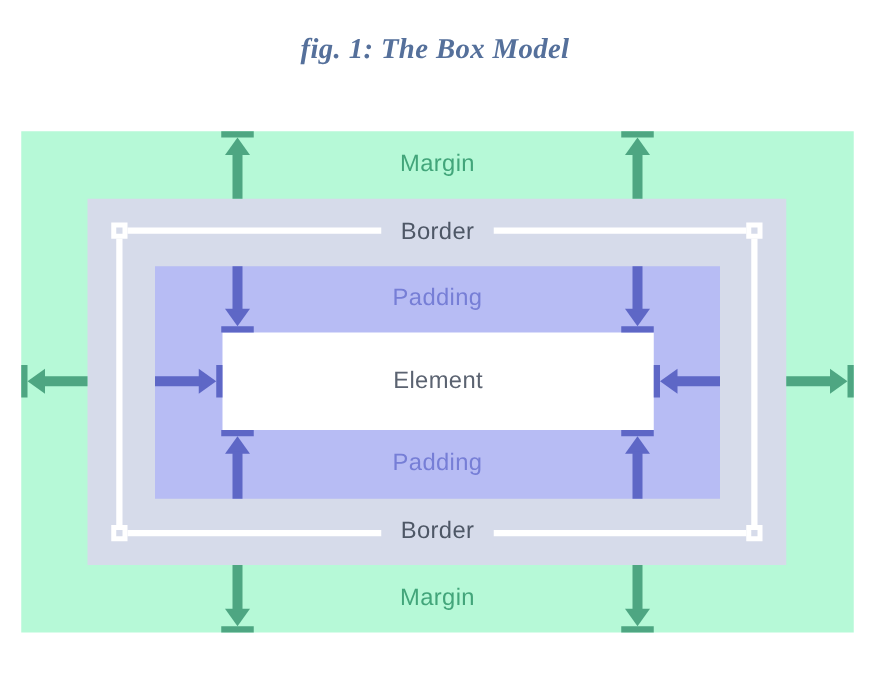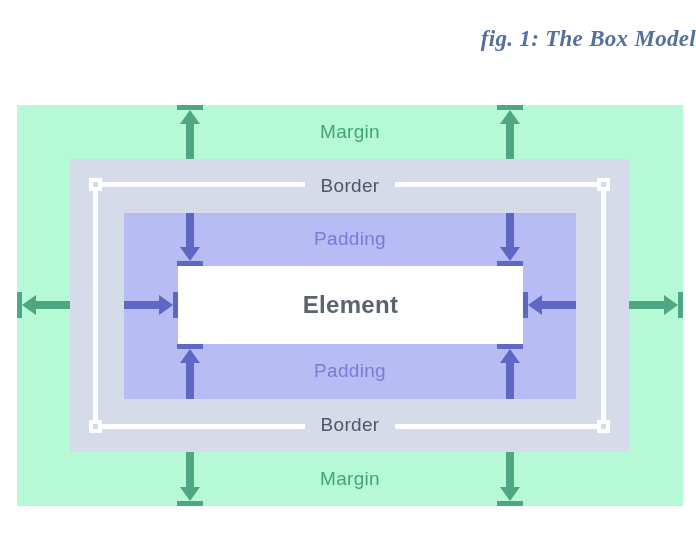--- a/index.html
+++ b/index.html
@@ -7,21 +7,21 @@
     position: relative;
     width: 696px;
     height: 538px;
     background: #ffffff;
     overflow: hidden;
     font-family: "Liberation Sans", sans-serif;
   }
   .figure-title {
     margin: 0;
     padding-top: 26px;
-    text-align: right;
+    text-align: center;
     font-family: "Liberation Serif", "DejaVu Serif", serif;
     font-style: italic;
     font-weight: 700;
     font-size: 23px;
     letter-spacing: 0.3px;
     color: var(--title, #55709B);
   }
   .diagram {
     position: absolute;
     left: 17px;
@@ -67,21 +67,21 @@
     font-size: 19px;
     line-height: 26px;
     letter-spacing: 0.3px;
     z-index: 5;
   }
   .margin-text  { color: var(--margin-text, #42A57A); }
   .border-text  { color: var(--border-text, #4E5766); }
   .padding-text { color: var(--padding-text, #767ED6); }
   .element-text {
     color: var(--element-text, #5B6371);
-    font-weight: 700; font-size: 24px; letter-spacing: 0.3px;
+    font-weight: 400; font-size: 19px; letter-spacing: 0.3px;
   }
   .border-chip {
     display: inline-block;
     background: var(--border-bg, #D6DBEA);
     padding: 0 16px;
     line-height: 26px;
   }
   .lbl-margin-top  { top: 14px; }
   .lbl-border-top  { top: 68px; }
   .lbl-padding-top { top: 121px; }

